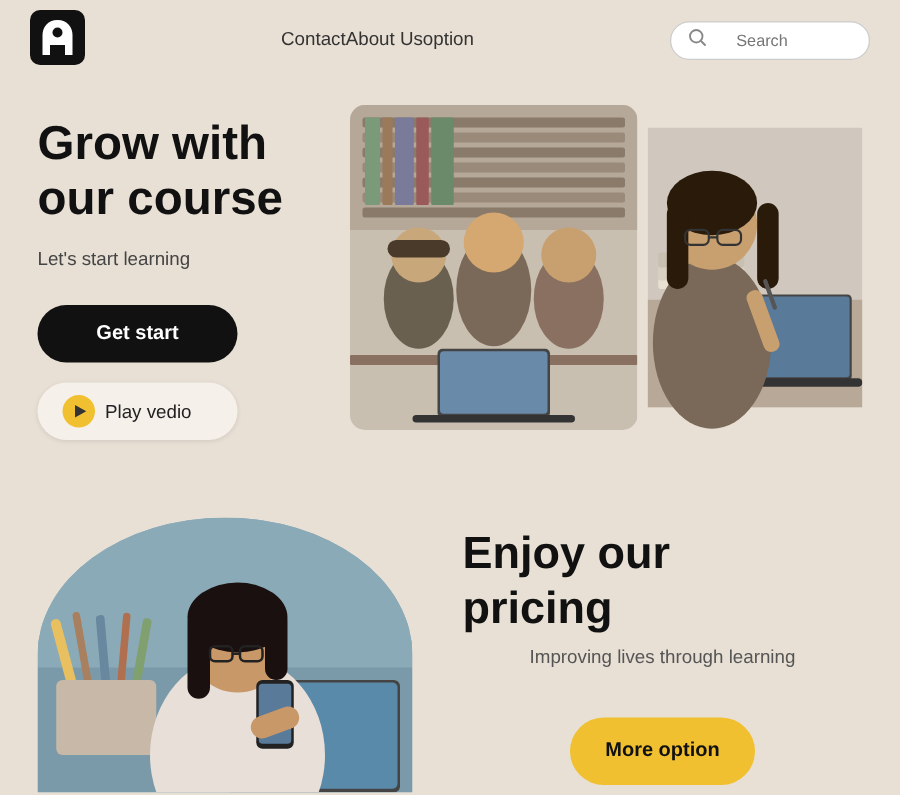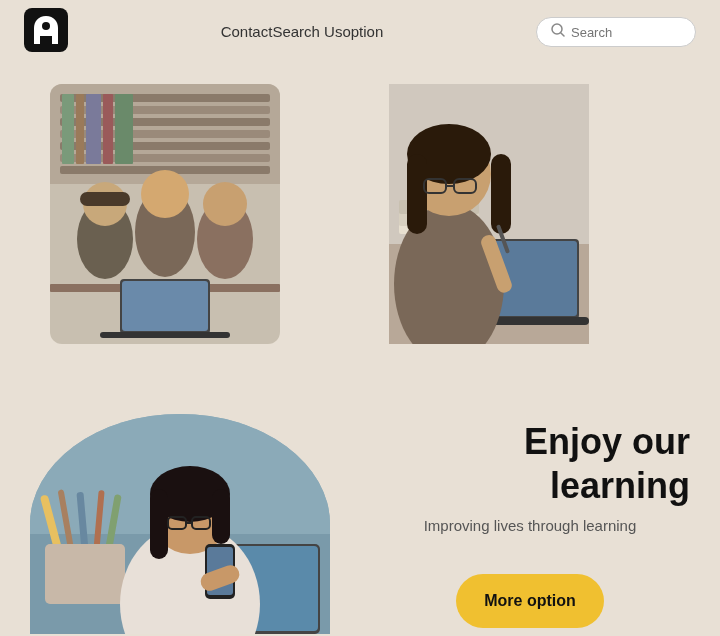--- a/index.html
+++ b/index.html
@@ -34,21 +34,21 @@
       text-decoration: none;
       color: #333;
       font-size: 15px;
     }
     .search-bar {
       display: flex;
       align-items: center;
       background: white;
       border-radius: 20px;
       padding: 5px 14px;
-      gap: 6px;
+      gap: 24px;
       width: 160px;
       border: 1px solid #ccc;
     }
     .search-bar input {
       border: none;
       outline: none;
       background: transparent;
       font-size: 13px;
       color: #666;
       width: 100%;
@@ -178,21 +178,21 @@
       flex-direction: column;
       justify-content: center;
       padding-left: 20px;
     }
     .enjoy-title {
       font-size: 36px;
       font-weight: 800;
       color: #111;
       line-height: 1.2;
       margin-bottom: 10px;
-      text-align: right;
+      text-align: left;
     }
     .enjoy-subtitle {
       font-size: 15px;
       color: #555;
       margin-bottom: 40px;
       text-align: center;
     }
     .btn-more-option {
       background: #f0c030;
       color: #111;
@@ -222,39 +222,53 @@
       <path d="M22 8 C14 8 10 14 10 20 L10 36 L16 36 L16 28 L28 28 L28 36 L34 36 L34 20 C34 14 30 8 22 8Z" fill="white"></path>
       <circle cx="22" cy="18" r="4" fill="#111"></circle>
     </svg>
   </div>
 
   <ul class="nav-links">
     <li>
       <a>Contact</a>
     </li>
     <li>
-      <a>Search Us</a>
+      <a>About Us</a>
     </li>
     <li>
       <a>option</a>
     </li>
   </ul>
 
   <div class="search-bar">
     <span class="search-icon-svg">
       <svg width="14" height="14" viewBox="0 0 14 14" fill="none">
         <circle cx="6" cy="6" r="5" stroke="#888" stroke-width="1.5"></circle>
         <line x1="10" y1="10" x2="13" y2="13" stroke="#888" stroke-width="1.5" stroke-linecap="round"></line>
       </svg>
     </span>
     <input type="text" placeholder="Search" style="">
   </div>
 </nav>
 
 <section class="hero">
+  <div class="hero-text">
+    <h1 class="hero-title">
+      <span>Grow with</span><br>
+      <span>our course</span>
+    </h1>
+    <p class="hero-subtitle">Let's start learning</p>
+    <button class="btn-get-start">Get start</button>
+    <button class="btn-play">
+      <span class="play-icon-circle">
+        <span class="play-triangle"></span>
+      </span>
+      <span>Play vedio</span>
+    </button>
+  </div>
 
   <div class="hero-images">
 
     <div class="hero-img-left">
       <svg class="photo-group" viewBox="0 0 230 260" xmlns="http://www.w3.org/2000/svg">
         <rect width="230" height="260" fill="#c8bfb0"></rect>
 
         <rect x="0" y="0" width="230" height="100" fill="#b5a898"></rect>
         <rect x="10" y="10" width="210" height="8" fill="#8a7a6a" rx="2"></rect>
         <rect x="10" y="22" width="210" height="8" fill="#9a8a7a" rx="2"></rect>
@@ -357,18 +371,18 @@
         <rect x="177" y="133" width="26" height="48" rx="3" fill="#5a7a9a"></rect>
 
         <rect x="170" y="155" width="40" height="18" rx="9" fill="#c89868" transform="rotate(-20, 190, 164)"></rect>
       </svg>
     </div>
   </div>
 
   <div class="bottom-right-text">
     <h2 class="enjoy-title">
       <span>Enjoy our</span><br>
-      <span>learning</span>
+      <span>pricing</span>
     </h2>
     <p class="enjoy-subtitle">Improving lives through learning</p>
     <button class="btn-more-option">More option</button>
   </div>
 </section>
 
 </body></html>

